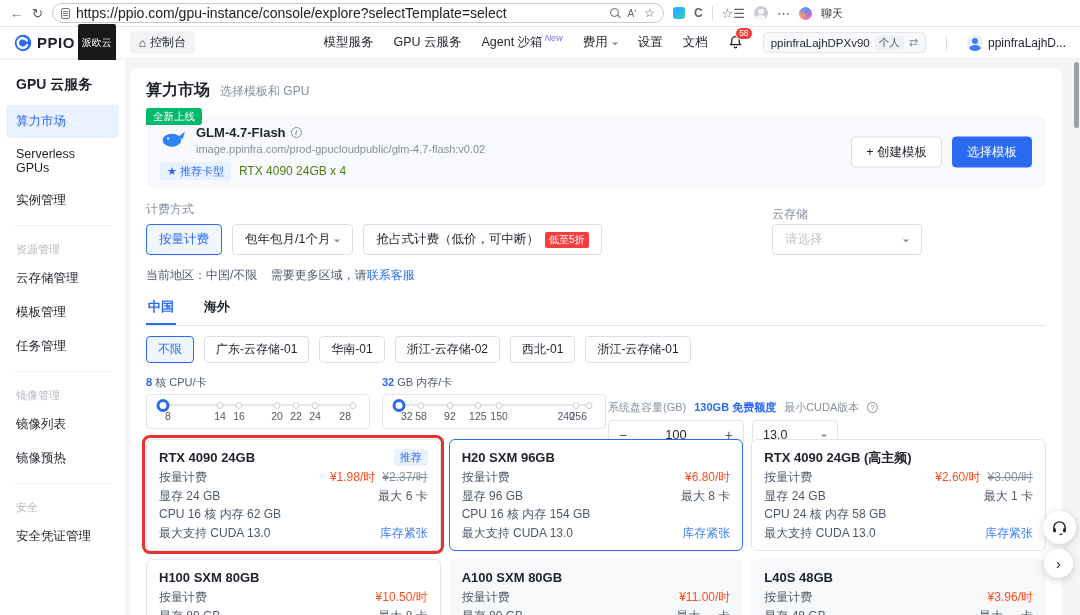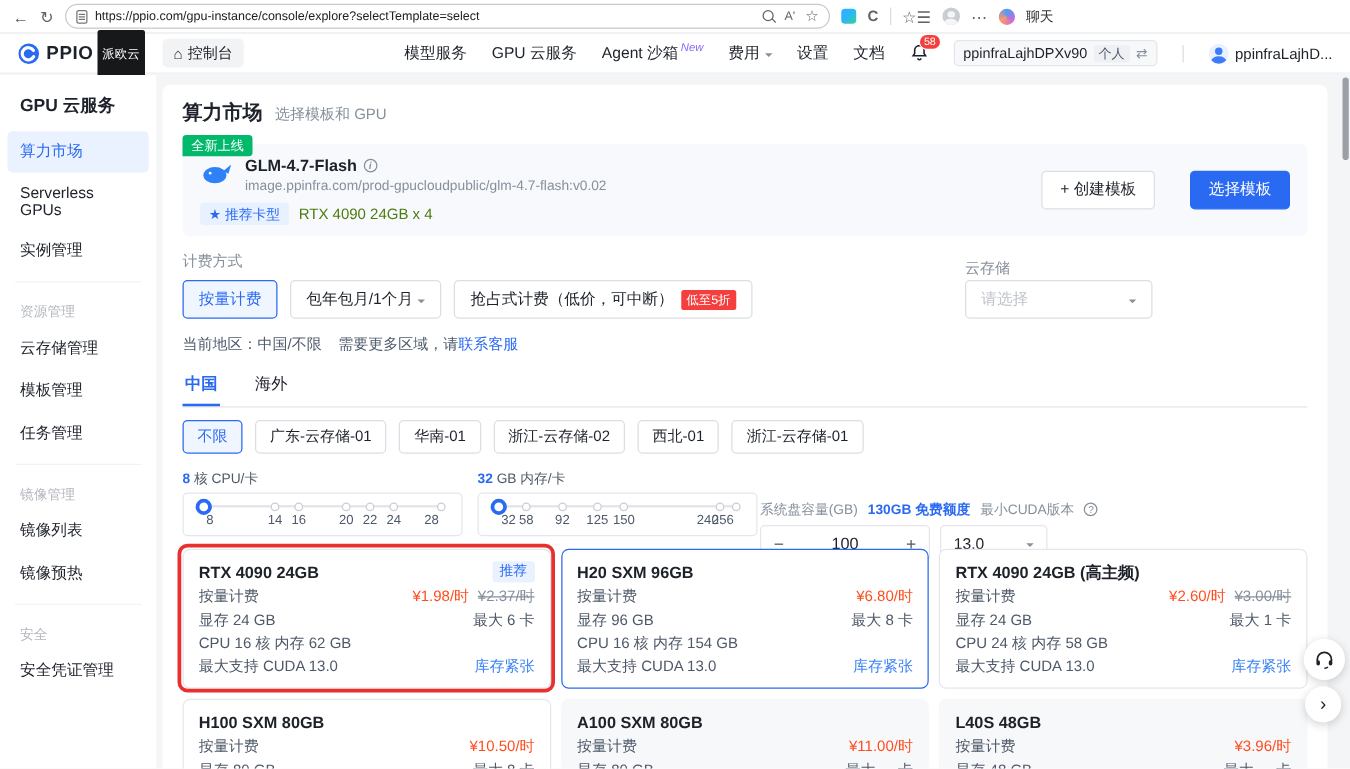--- a/index.html
+++ b/index.html
@@ -3,21 +3,21 @@
 <meta charset="utf-8">
 <style>
   * { margin:0; padding:0; box-sizing:border-box; }
   body { font-family:"Liberation Sans","DejaVu Sans",sans-serif; }
   .screen { position:relative; width:1080px; height:615px; background:#f4f5f7; overflow:hidden; font-size:12px; color:#1d2129; }
 
   
   .browser { position:absolute; top:0; left:0; right:0; height:27px; background:#fff; border-bottom:1px solid #e6e6e6; display:flex; align-items:center; padding:0 10px; gap:9px; }
   .bicon { color:#5f6368; font-size:13px; line-height:1; }
   .url-pill { display:flex; align-items:center; gap:6px; height:20px; border:1px solid #c9c9c9; border-radius:11px; padding:0 8px; width:612px; background:#fff; }
-  .url-text { font-size:10px; color:#202124; flex:1; white-space:nowrap; overflow:hidden; }
+  .url-text { font-size:14px; color:#202124; flex:1; white-space:nowrap; overflow:hidden; }
   .pageico { width:9px; height:11px; border:1px solid #777; border-radius:2px; position:relative; flex:none; }
   .pageico::after{ content:""; position:absolute; left:1px; top:2px; width:5px; height:1px; background:#777; box-shadow:0 2px 0 #777, 0 4px 0 #777; }
   .pill-icons { display:flex; gap:8px; align-items:center; color:#5f6368; font-size:11px; }
   .zoomout { position:relative; width:10px; height:10px; }
   .zoomout::before { content:""; position:absolute; left:0; top:0; width:7px; height:7px; border:1.3px solid #5f6368; border-radius:50%; }
   .zoomout::after { content:""; position:absolute; left:7px; top:8px; width:4px; height:1.4px; background:#5f6368; transform:rotate(45deg); }
   .ext-blue { width:12px; height:12px; border-radius:3px; background:linear-gradient(135deg,#2bb3ff 40%,#36d399); }
   .ext-c { font-size:12px; font-weight:bold; color:#5f6368; }
   .vdiv { width:1px; height:14px; background:#ddd; }
   .avatar-gray { width:14px; height:14px; border-radius:50%; background:#c9cdd2; position:relative; overflow:hidden; }
@@ -62,37 +62,37 @@
 
   .tpl-card { position:relative; margin-top:14px; background:#f7f9fc; border-radius:6px; padding:10px 14px 9px; }
   .tpl-new { position:absolute; top:-7px; left:0; background:#00b96b; color:#fff; font-size:10.5px; padding:1.5px 7px; border-radius:3px 3px 3px 0; }
   .tpl-row1 { display:flex; align-items:flex-start; gap:10px; }
   .tpl-name { font-size:13px; font-weight:bold; display:flex; align-items:center; gap:5px; }
   .info-i { display:inline-block; width:11px; height:11px; border:1px solid #86909c; border-radius:50%; color:#86909c; font-size:8px; line-height:10px; text-align:center; font-style:italic; }
   .tpl-url { font-size:11px; color:#86909c; margin-top:3px; }
   .tpl-row2 { display:flex; align-items:center; gap:8px; margin-top:7px; }
   .rec-pill { background:#e8f1ff; color:#2a6af2; font-size:11px; padding:1.5px 7px; border-radius:3px; }
   .rec-val { font-size:12px; color:#4d7c0f; }
-  .tpl-btns { position:absolute; right:14px; top:50%; transform:translateY(-50%); display:flex; gap:28px; }
+  .tpl-btns { position:absolute; right:14px; top:50%; transform:translateY(-50%); display:flex; gap:10px; }
   .btn { font-size:12.5px; border-radius:4px; padding:6px 14px; cursor:pointer; white-space:nowrap; }
   .btn-ghost { background:#fff; border:1px solid #dcdee2; color:#1d2129; }
   .btn-primary { background:#2a6af2; border:1px solid #2a6af2; color:#fff; }
 
   .sec-label { font-size:12px; color:#86909c; margin-top:12px; }
   .billing-row { position:relative; display:flex; gap:10px; margin-top:6px; align-items:center; }
   .opt { border:1px solid #dcdee2; background:#fff; border-radius:4px; padding:6px 12px; font-size:12.5px; display:flex; align-items:center; cursor:pointer; white-space:nowrap; }
   .opt.active { border-color:#2a6af2; color:#2a6af2; background:#f0f6ff; }
   .disc-badge { background:#f53f3f; color:#fff; font-size:10px; border-radius:2px; padding:1px 4px; margin-left:6px; }
   .storage-label { position:absolute; left:626px; top:-18px; font-size:12px; color:#86909c; }
   .storage-select { position:absolute; left:626px; top:0; width:150px; justify-content:space-between; color:#c0c4cc; }
 
   .region-line { margin-top:12px; font-size:12px; color:#4e5969; }
   .link { color:#2a6af2; cursor:pointer; }
   .tabs { display:flex; gap:26px; border-bottom:1px solid #e5e6eb; margin-top:8px; }
-  .tab { font-size:13px; padding:6px 2px 7px; cursor:pointer; }
+  .tab { font-size:13px; padding:6px 2px 7px; cursor:pointer;font-weight:bold; }
   .tab.active { color:#2a6af2; border-bottom:2px solid #2a6af2; font-weight:bold; }
   .chips { display:flex; gap:10px; margin-top:10px; }
   .chip { border:1px solid #dcdee2; border-radius:4px; padding:4px 11px; font-size:12px; cursor:pointer; background:#fff; }
   .chip.active { border-color:#2a6af2; color:#2a6af2; background:#f0f6ff; }
 
   .filters { position:relative; display:flex; gap:12px; margin-top:12px; height:52px; }
   .fgroup { width:224px; }
   .flabel { font-size:11px; color:#4e5969; }
   .flabel b { color:#2a6af2; font-weight:bold; }
   .sbox { border:1px solid #e5e6eb; border-radius:4px; margin-top:4px; padding:9px 12px 3px; }

